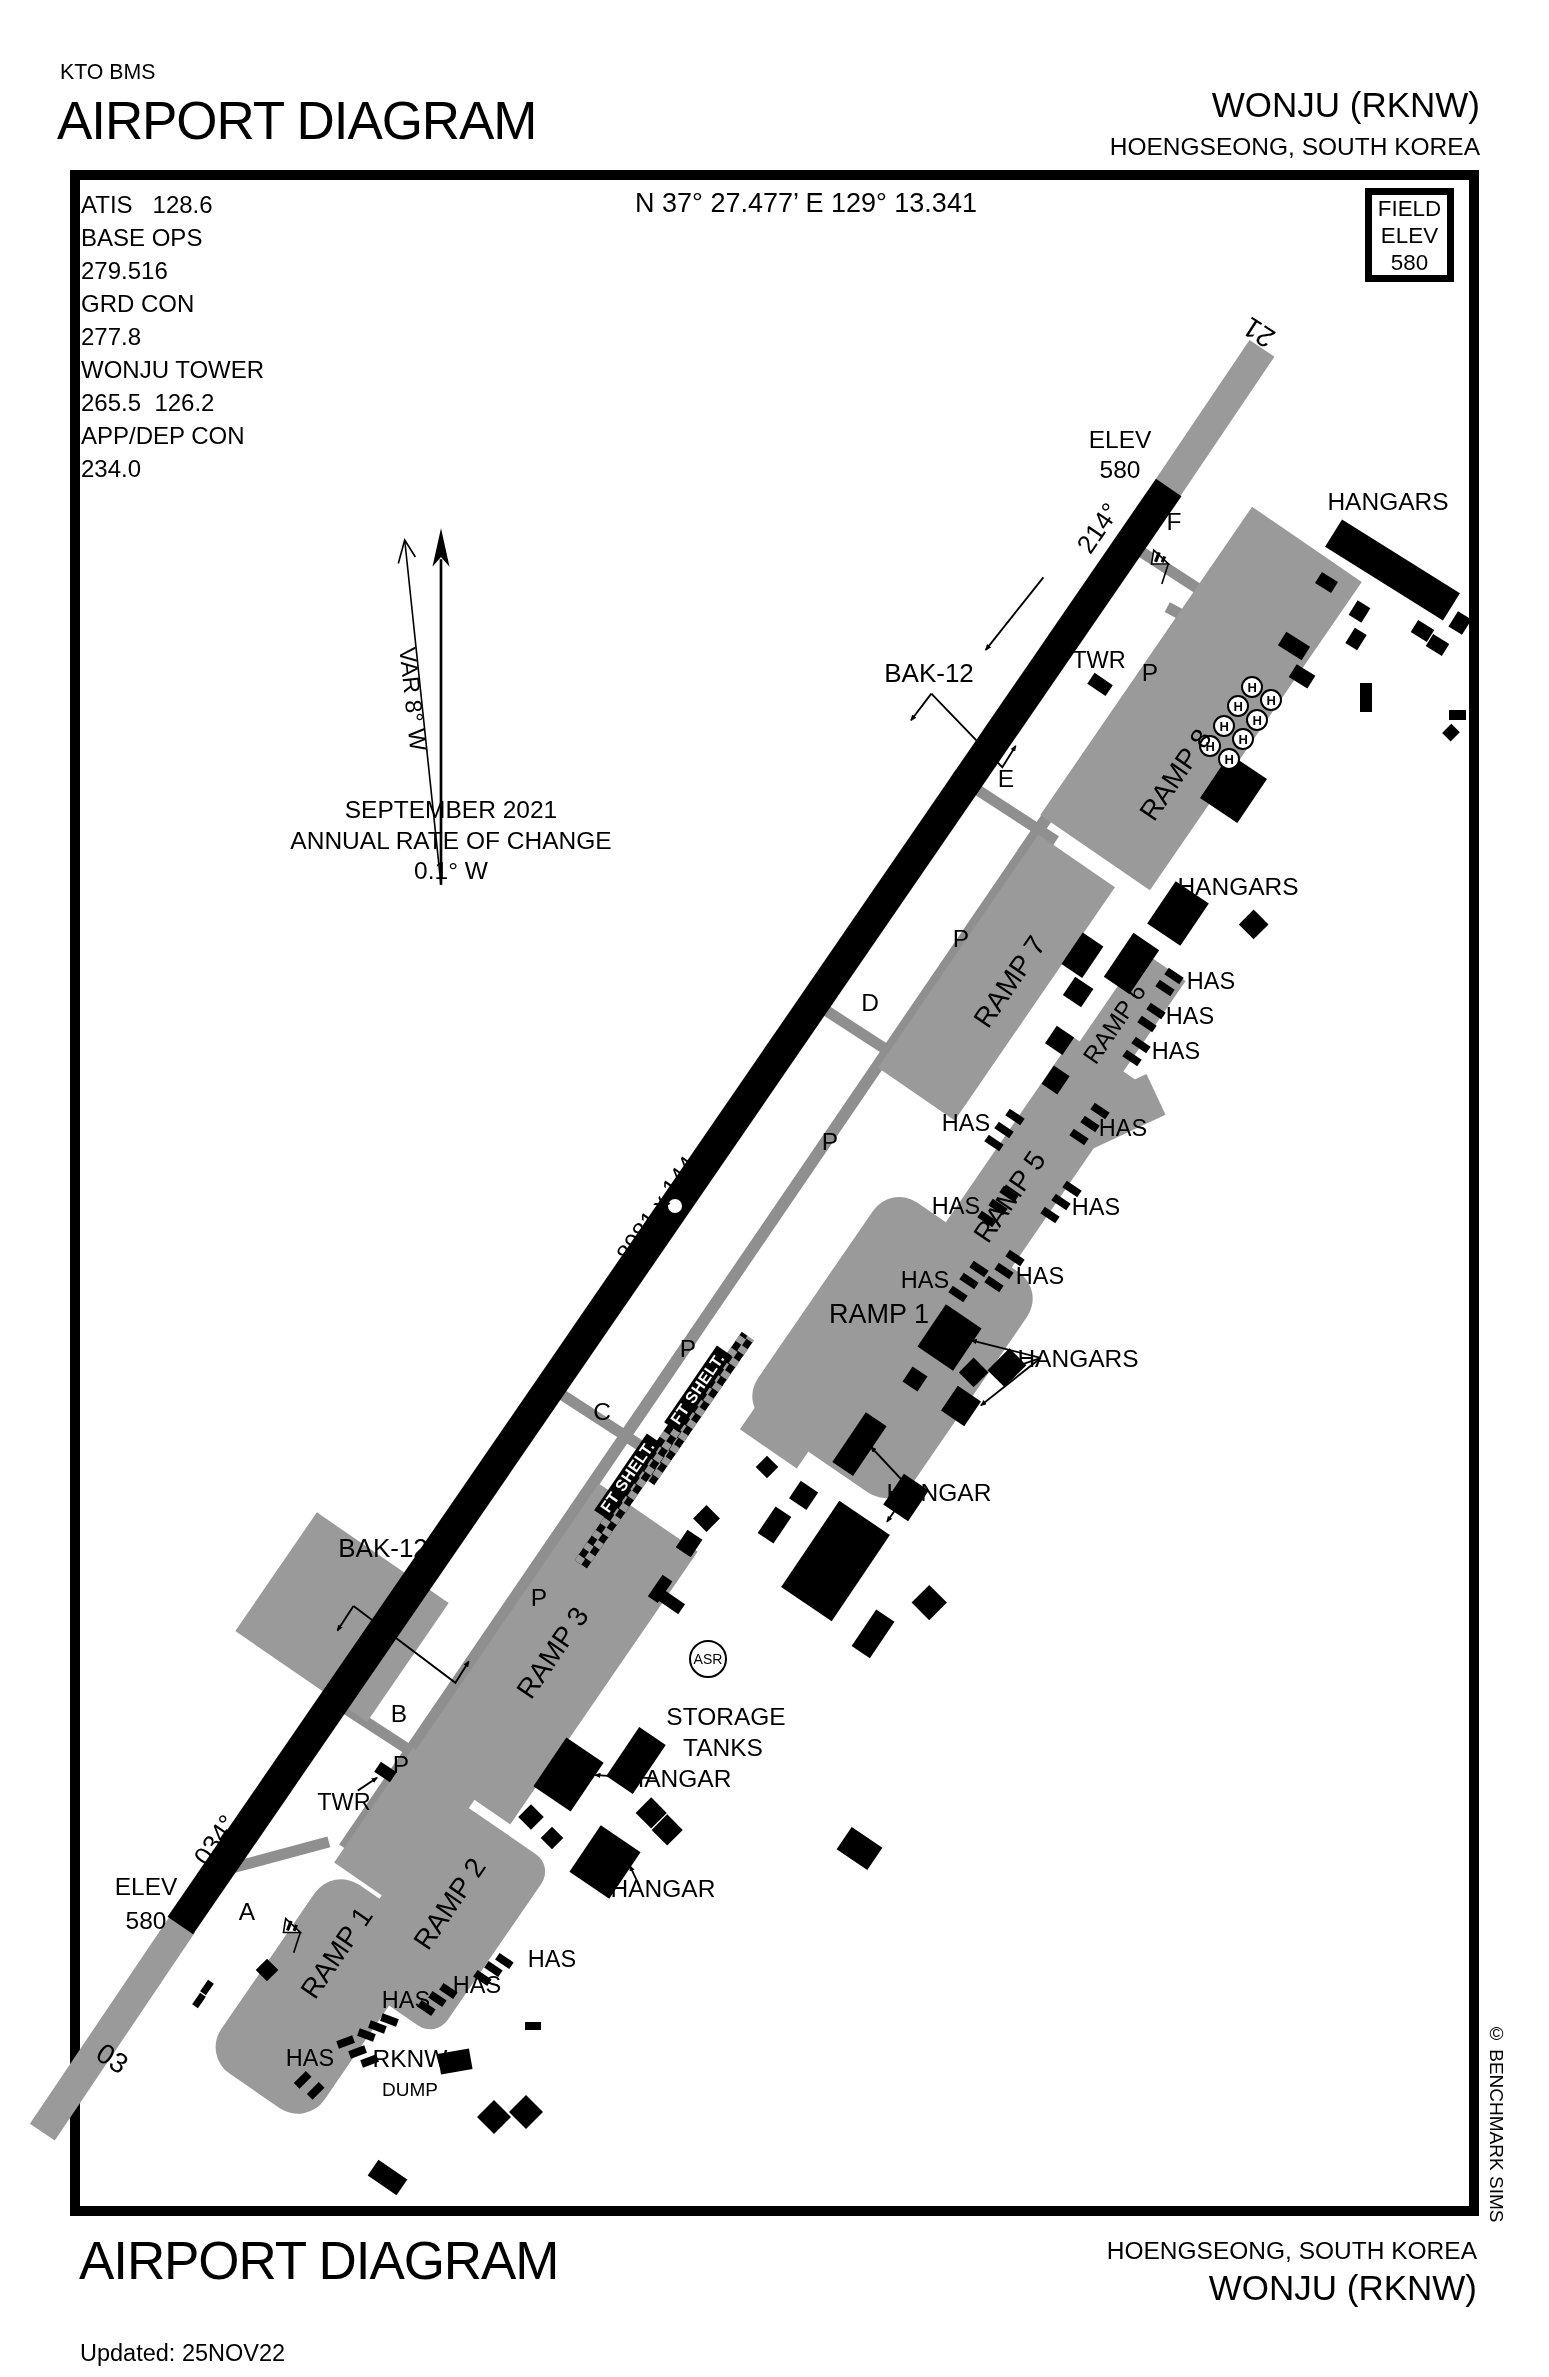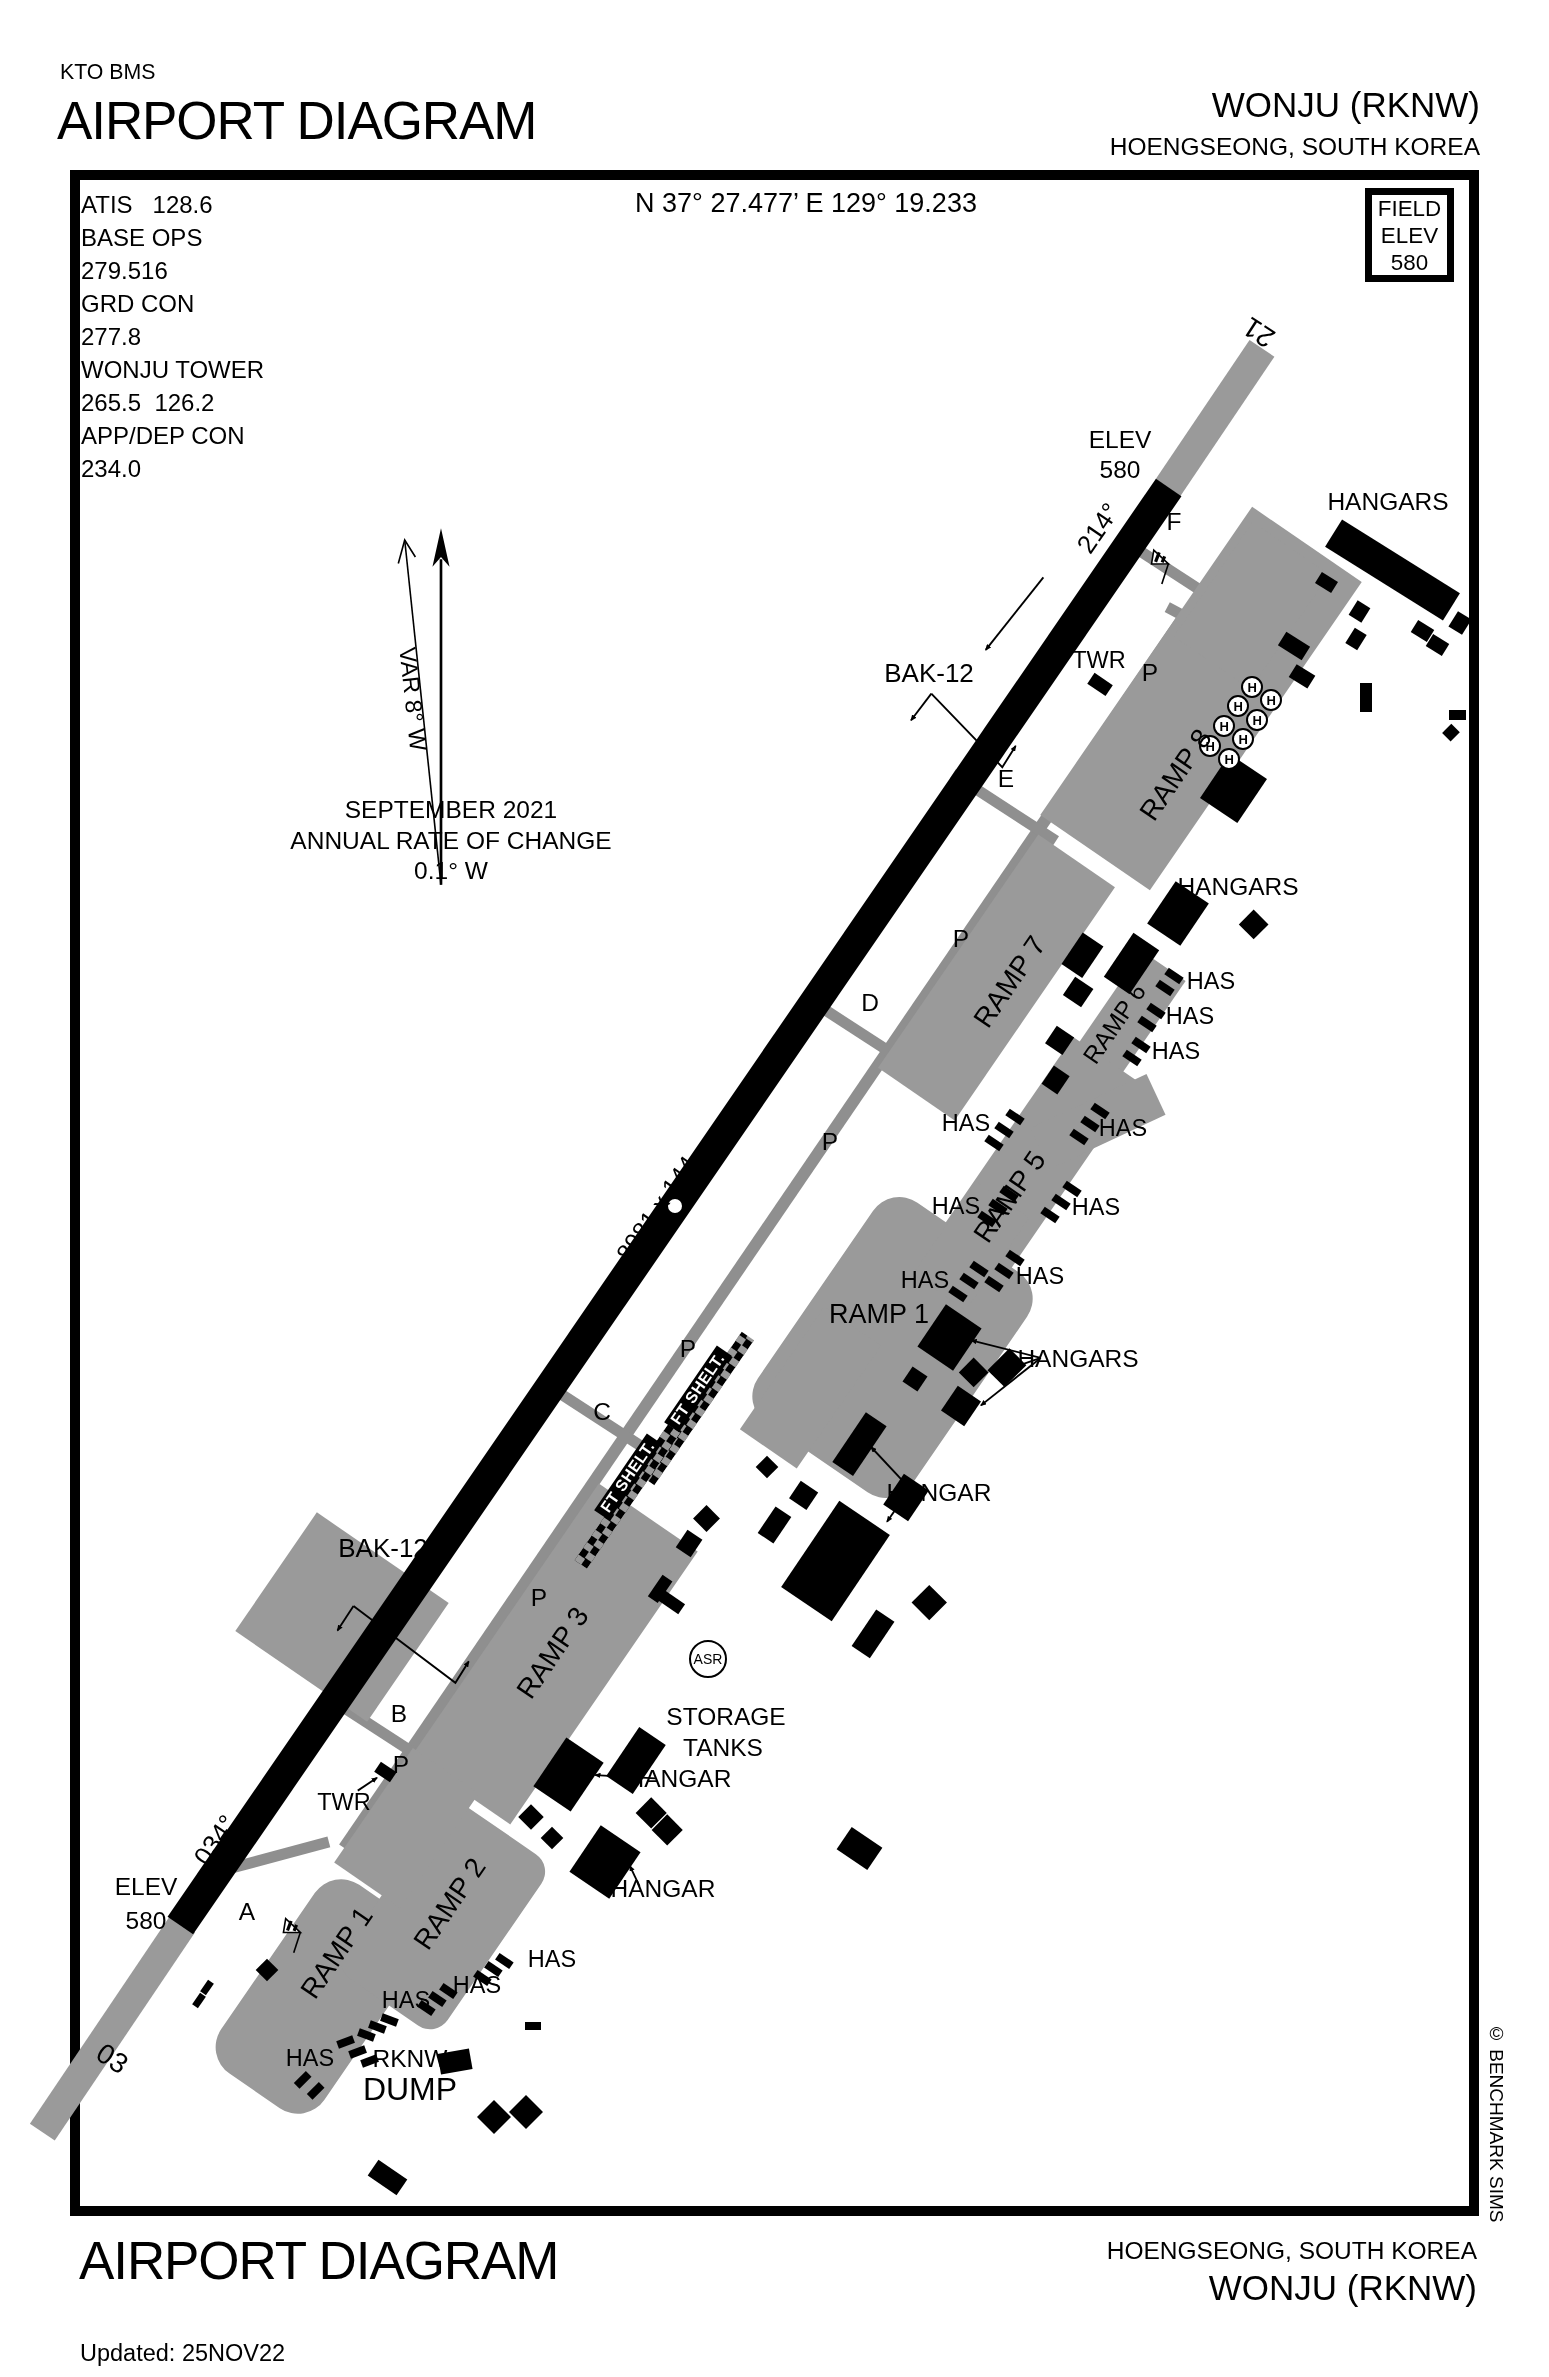--- a/index.html
+++ b/index.html
@@ -38,21 +38,21 @@
 
   <div class="abs" style="left:60px;top:60px;font-size:21.3px;">KTO BMS</div>
   <div class="abs hdr-title" style="left:57px;top:90px;font-size:53px;">AIRPORT DIAGRAM</div>
   <div class="abs right" style="right:70px;top:85px;width:480px;font-size:35px;">WONJU (RKNW)</div>
   <div class="abs right" style="right:70px;top:133px;width:480px;font-size:24.5px;">HOENGSEONG, SOUTH KOREA</div>
 
   <div class="box" style="left:70px;top:170px;width:1409px;height:2046px;"></div>
 
   <div class="abs" id="comm-lines" style="left:81px;top:188px;font-size:24px;line-height:33px;white-space:pre;"><div>ATIS   128.6</div><div>BASE OPS</div><div>279.516</div><div>GRD CON</div><div>277.8</div><div>WONJU TOWER</div><div>265.5  126.2</div><div>APP/DEP CON</div><div>234.0</div></div>
 
-  <div class="abs" style="left:806px;top:188px;transform:translateX(-50%);font-size:27px;">N 37° 27.477’ E 129° 19.233</div>
+  <div class="abs" style="left:806px;top:188px;transform:translateX(-50%);font-size:27px;">N 37° 27.477’ E 129° 13.341</div>
 
   <div class="fieldbox" style="left:1365px;top:188px;width:89px;height:94px;font-size:22.4px;line-height:27px;">
     <div>FIELD</div>
     <div>ELEV</div>
     <div>580</div>
   </div>
 
   <div class="maplabel" style="left:412px;top:699px;transform:translate(-50%,-50%) rotate(84deg);font-size:23.5px;">VAR 8° W</div>
   <div class="abs" style="left:451px;top:796px;transform:translateX(-50%);font-size:24.5px;">SEPTEMBER 2021</div>
   <div class="abs" style="left:451px;top:827px;transform:translateX(-50%);font-size:24.5px;white-space:nowrap;">ANNUAL RATE OF CHANGE</div>
@@ -223,21 +223,21 @@
       <div class="maplabel" style="left: 337px; top: 1953px; font-size: 28px; transform: translate(-50%, -50%) rotate(-55.5deg);">RAMP 1</div>
       <div class="maplabel" style="left: 1388px; top: 502px; font-size: 24.5px; transform: translate(-50%, -50%) rotate(0deg);">HANGARS</div>
       <div class="maplabel" style="left: 1238px; top: 887px; font-size: 24.5px; transform: translate(-50%, -50%) rotate(0deg);">HANGARS</div>
       <div class="maplabel" style="left: 1078px; top: 1359px; font-size: 24.5px; transform: translate(-50%, -50%) rotate(0deg);">HANGARS</div>
       <div class="maplabel" style="left: 939px; top: 1493px; font-size: 24.5px; transform: translate(-50%, -50%) rotate(0deg);">HANGAR</div>
       <div class="maplabel" style="left: 679px; top: 1779px; font-size: 24.5px; transform: translate(-50%, -50%) rotate(0deg);">HANGAR</div>
       <div class="maplabel" style="left: 663px; top: 1889px; font-size: 24.5px; transform: translate(-50%, -50%) rotate(0deg);">HANGAR</div>
       <div class="maplabel" style="left: 726px; top: 1717px; font-size: 24.5px; transform: translate(-50%, -50%) rotate(0deg);">STORAGE</div>
       <div class="maplabel" style="left: 723px; top: 1748px; font-size: 24.5px; transform: translate(-50%, -50%) rotate(0deg);">TANKS</div>
       <div class="maplabel" style="left: 410px; top: 2059px; font-size: 24.5px; transform: translate(-50%, -50%) rotate(0deg);">RKNW</div>
-      <div class="maplabel" style="left: 410px; top: 2089px; font-size: 32px; transform: translate(-50%, -50%) rotate(0deg);">DUMP</div>
+      <div class="maplabel" style="left: 410px; top: 2089px; font-size: 19px; transform: translate(-50%, -50%) rotate(0deg);">DUMP</div>
       <div class="maplabel" style="left: 1211px; top: 982px; font-size: 23.5px; transform: translate(-50%, -50%) rotate(0deg);">HAS</div>
       <div class="maplabel" style="left: 1190px; top: 1017px; font-size: 23.5px; transform: translate(-50%, -50%) rotate(0deg);">HAS</div>
       <div class="maplabel" style="left: 1176px; top: 1052px; font-size: 23.5px; transform: translate(-50%, -50%) rotate(0deg);">HAS</div>
       <div class="maplabel" style="left: 966px; top: 1124px; font-size: 23.5px; transform: translate(-50%, -50%) rotate(0deg);">HAS</div>
       <div class="maplabel" style="left: 1123px; top: 1129px; font-size: 23.5px; transform: translate(-50%, -50%) rotate(0deg);">HAS</div>
       <div class="maplabel" style="left: 956px; top: 1207px; font-size: 23.5px; transform: translate(-50%, -50%) rotate(0deg);">HAS</div>
       <div class="maplabel" style="left: 1096px; top: 1208px; font-size: 23.5px; transform: translate(-50%, -50%) rotate(0deg);">HAS</div>
       <div class="maplabel" style="left: 925px; top: 1281px; font-size: 23.5px; transform: translate(-50%, -50%) rotate(0deg);">HAS</div>
       <div class="maplabel" style="left: 1040px; top: 1277px; font-size: 23.5px; transform: translate(-50%, -50%) rotate(0deg);">HAS</div>
       <div class="maplabel" style="left: 552px; top: 1960px; font-size: 23.5px; transform: translate(-50%, -50%) rotate(0deg);">HAS</div>

